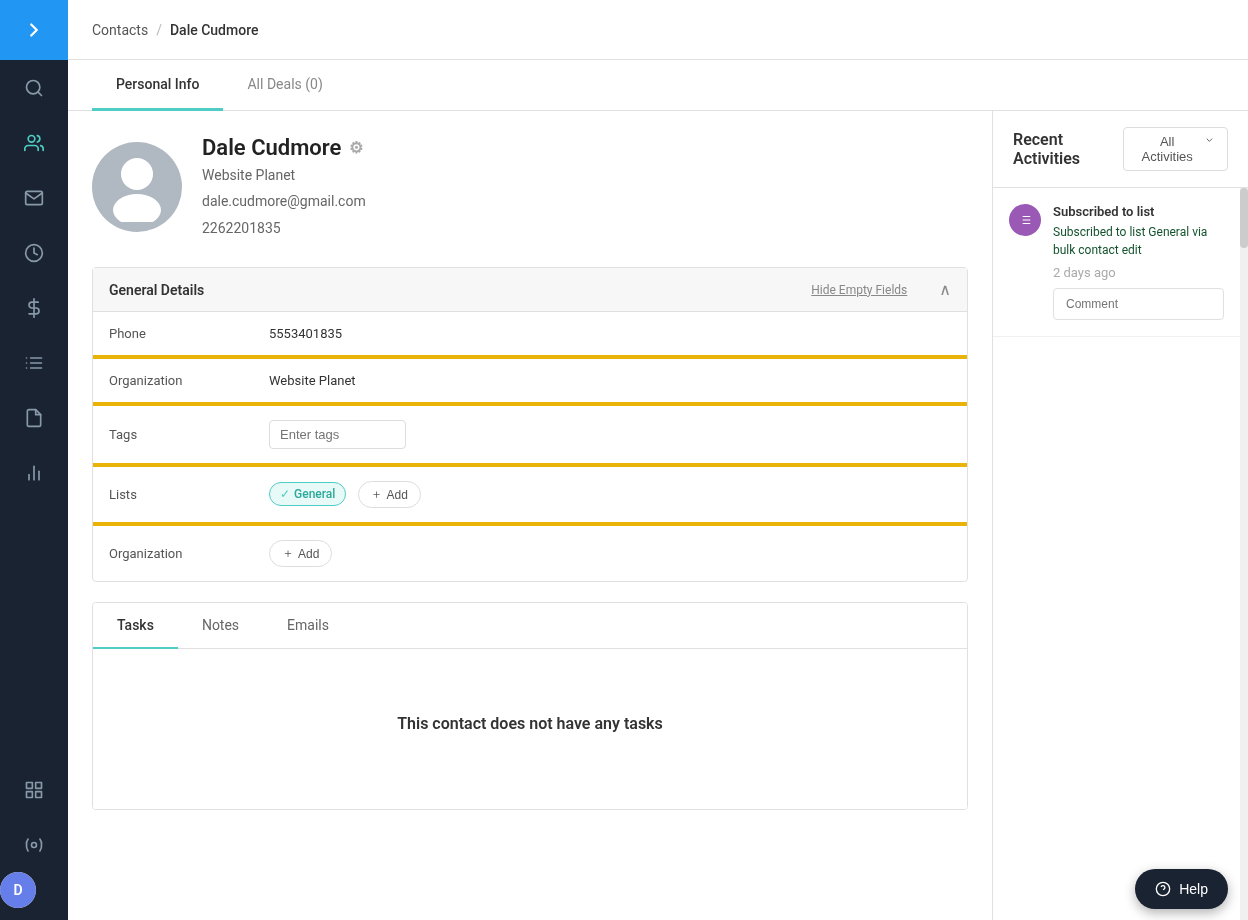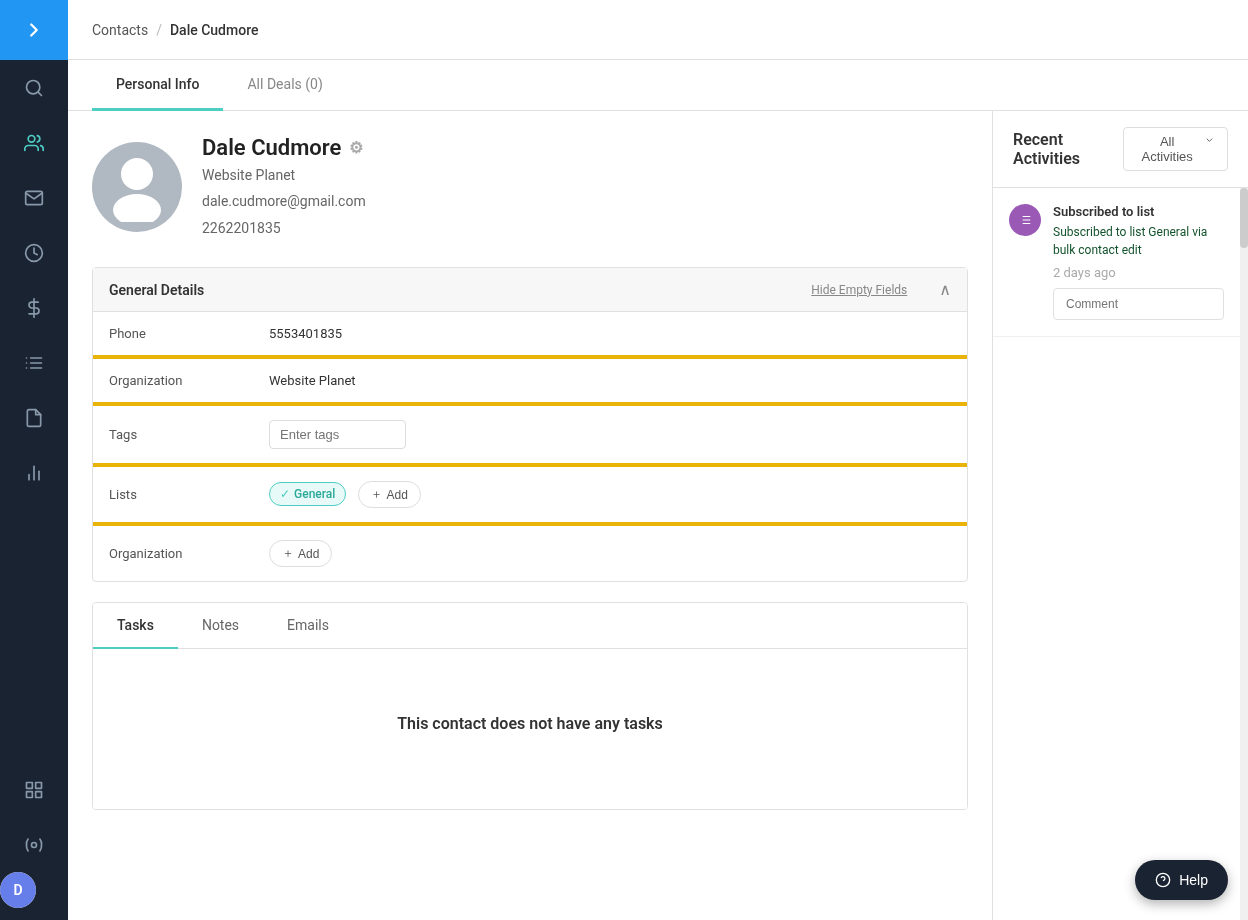--- a/index.html
+++ b/index.html
@@ -82,21 +82,21 @@
     .activity-icon-col { display: flex; flex-direction: column; align-items: center; margin-right: 12px; flex-shrink: 0; }
     .activity-icon { width: 32px; height: 32px; border-radius: 50%; display: flex; align-items: center; justify-content: center; font-size: 14px; flex-shrink: 0; }
     .activity-icon.subscribed { background: #9b59b6; color: white; }
     .activity-body { flex: 1; }
     .activity-title { font-size: 13px; font-weight: 600; color: #333; margin-bottom: 4px; }
     .activity-desc { font-size: 12px; color: #14532d; margin-bottom: 6px; line-height: 1.5; }
     .activity-time { font-size: 13px; color: #aaa; }
     .comment-input { border: 1px solid #e0e0e0; border-radius: 4px; padding: 8px 12px; font-size: 12px; color: #aaa; width: 100%; margin-top: 8px; outline: none; }
 
     
-    .help-btn { position: fixed; bottom: 20px; right: 20px; background: #1a2332; color: white; border: none; border-radius: 30px; padding: 12px 20px; font-size: 14px; cursor: pointer; display: flex; align-items: center; gap: 8px; box-shadow: 0 4px 12px rgba(0,0,0,0.3); }
+    .help-btn { position: fixed; bottom: 11px; right: 20px; background: #1a2332; color: white; border: none; border-radius: 30px; padding: 12px 20px; font-size: 14px; cursor: pointer; display: flex; align-items: center; gap: 8px; box-shadow: 0 4px 12px rgba(0,0,0,0.3); }
 
     
     ::-webkit-scrollbar { width: 6px; height: 6px; }
     ::-webkit-scrollbar-track { background: #f0f0f0; }
     ::-webkit-scrollbar-thumb { background: #ccc; border-radius: 3px; }
 
     
     .person-silhouette { 
       width: 90px; height: 90px; border-radius: 50%; 
       background: #b0b8c1;

